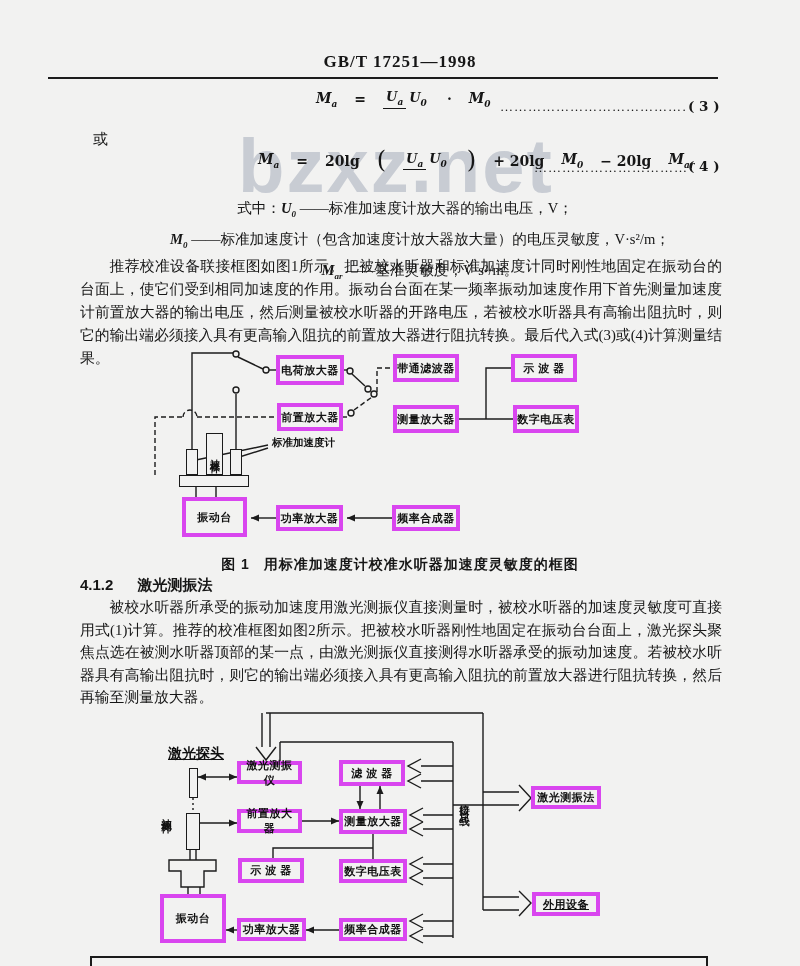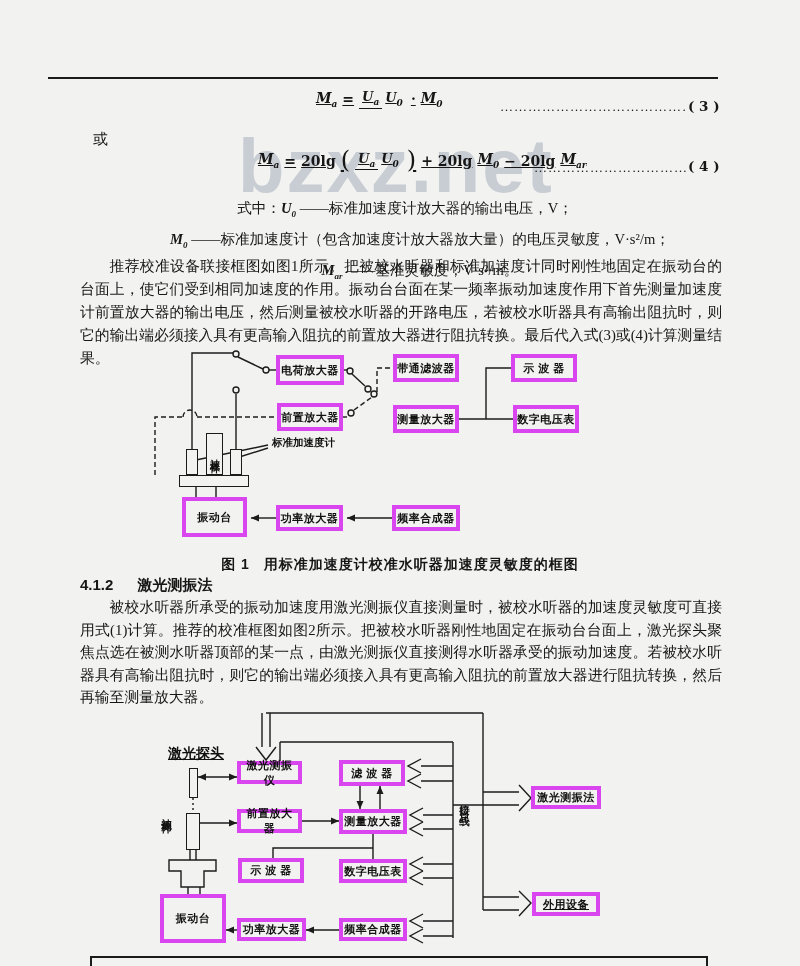--- a/index.html
+++ b/index.html
@@ -6,22 +6,22 @@
   #page{position:relative;width:800px;height:966px;background:#f2f2f1;overflow:hidden;
         font-family:"Liberation Serif",serif;color:#161616;}
   
   .watermark{position:absolute;left:238px;top:122px;font:700 76px "Liberation Sans",sans-serif;
              color:rgba(148,158,175,0.45);letter-spacing:2px;z-index:1;}
   
   .doc-header{position:absolute;left:0;top:52px;width:100%;text-align:center;
               font:700 17px "Liberation Serif",serif;letter-spacing:1px;z-index:2;}
   .header-rule{position:absolute;left:48px;top:77px;width:670px;height:2px;background:#1c1c1c;z-index:2;}
   
-  .formula{position:absolute;display:flex;align-items:center;gap:5px;z-index:2;
-           font:600 14px "DejaVu Serif",serif;text-decoration:underline;}
+  .formula{position:absolute;display:flex;align-items:center;gap:17px;z-index:2;
+           font:600 14px "DejaVu Serif",serif;}
   .v{font-style:italic;font-weight:700;}
   .formula sub,.where sub{font-size:9px;font-style:italic;font-weight:700;}
   .frac{display:inline-flex;flex-direction:row;align-items:center;line-height:1.1;font-size:13px;}
   .frac .num{border-bottom:1.3px solid #161616;padding:0 3px;}
   .frac .den{padding:0 3px;}
   .paren{font-size:24px;font-weight:400;line-height:0.9;}
   .leader{position:absolute;overflow:hidden;white-space:nowrap;font-size:13px;letter-spacing:1px;z-index:2;}
   .eqno{position:absolute;font:600 13.5px "DejaVu Serif",serif;z-index:2;}
   .orword{position:absolute;font:400 15px "Liberation Serif",serif;z-index:2;}
   
@@ -48,20 +48,21 @@
   .bottom-box{position:absolute;left:90px;top:956px;width:618px;height:12px;
               border:2px solid #1b1b1b;border-bottom:none;background:#f2f2f1;z-index:2;box-sizing:border-box;}
 </style>
 </head>
 <body>
 
 <div id="page">
 
   <div class="watermark">bzxz.net</div>
 
+  <div class="doc-header">GB/T 17251—1998</div>
   <div class="header-rule"></div>
 
   <div class="formula" style="left:316px;top:90px;">
     <span><span class="v">M</span><sub>a</sub></span>
     <span>=</span>
     <span class="frac">
       <span class="num"><span class="v">U</span><sub>a</sub></span>
       <span class="den"><span class="v">U</span><sub>0</sub></span>
     </span>
     <span>·</span>

